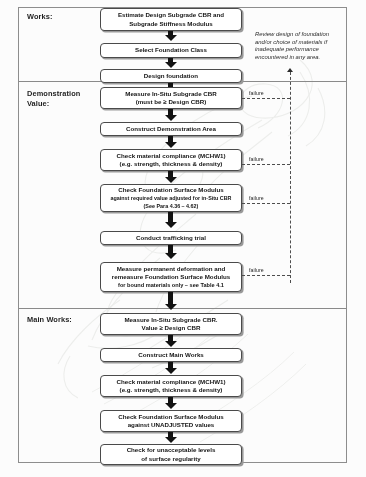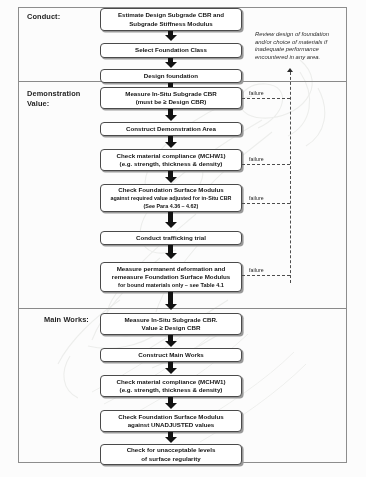--- a/index.html
+++ b/index.html
@@ -106,24 +106,24 @@
       <path d="M186 430 C 224 408, 266 380, 294 352"></path>
       <path d="M200 442 C 238 420, 278 392, 306 364"></path>
     </g>
   </svg>
 
   <div id="frame"></div>
 
   <div class="divider" style="top:81px;"></div>
   <div class="divider" style="top:308px;"></div>
 
-  <div class="sect-label" style="left:27px;top:12px;">Conduct:</div>
+  <div class="sect-label" style="left:27px;top:12px;">Works:</div>
   <div class="sect-label" style="left:27px;top:89px;">Demonstration
 Value:</div>
-  <div class="sect-label" style="left:27px;top:315px;margin-left:17px;">Main Works:</div>
+  <div class="sect-label" style="left:27px;top:315px;">Main Works:</div>
 
   <div class="note" style="left:255px;top:31px;">Review design of foundation
 and/or choice of materials if
 inadequate performance
 encountered in any area.</div>
 
   <div class="box" style="left:100px;top:8px;width:142px;height:23px;">
     <div>
       <span>Estimate Design Subgrade CBR and</span>
       <span>Subgrade Stiffness Modulus</span>

